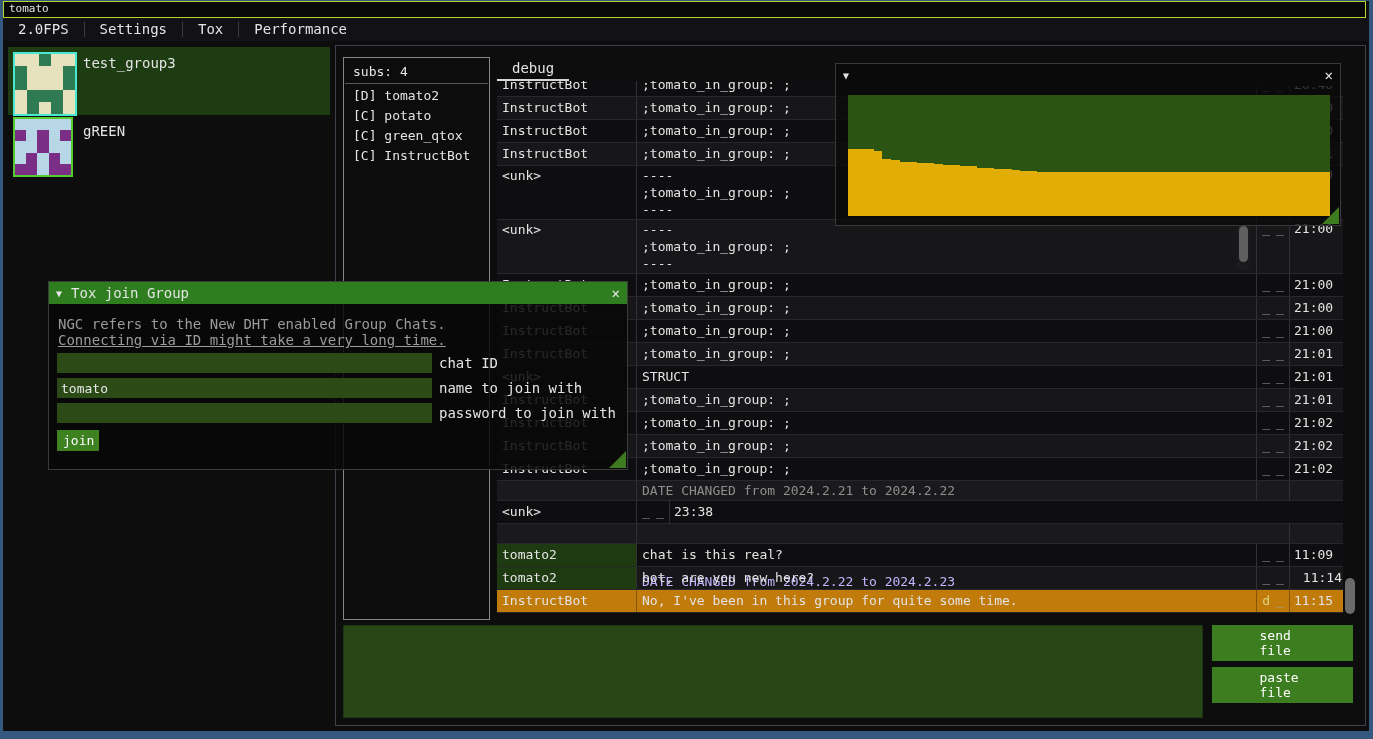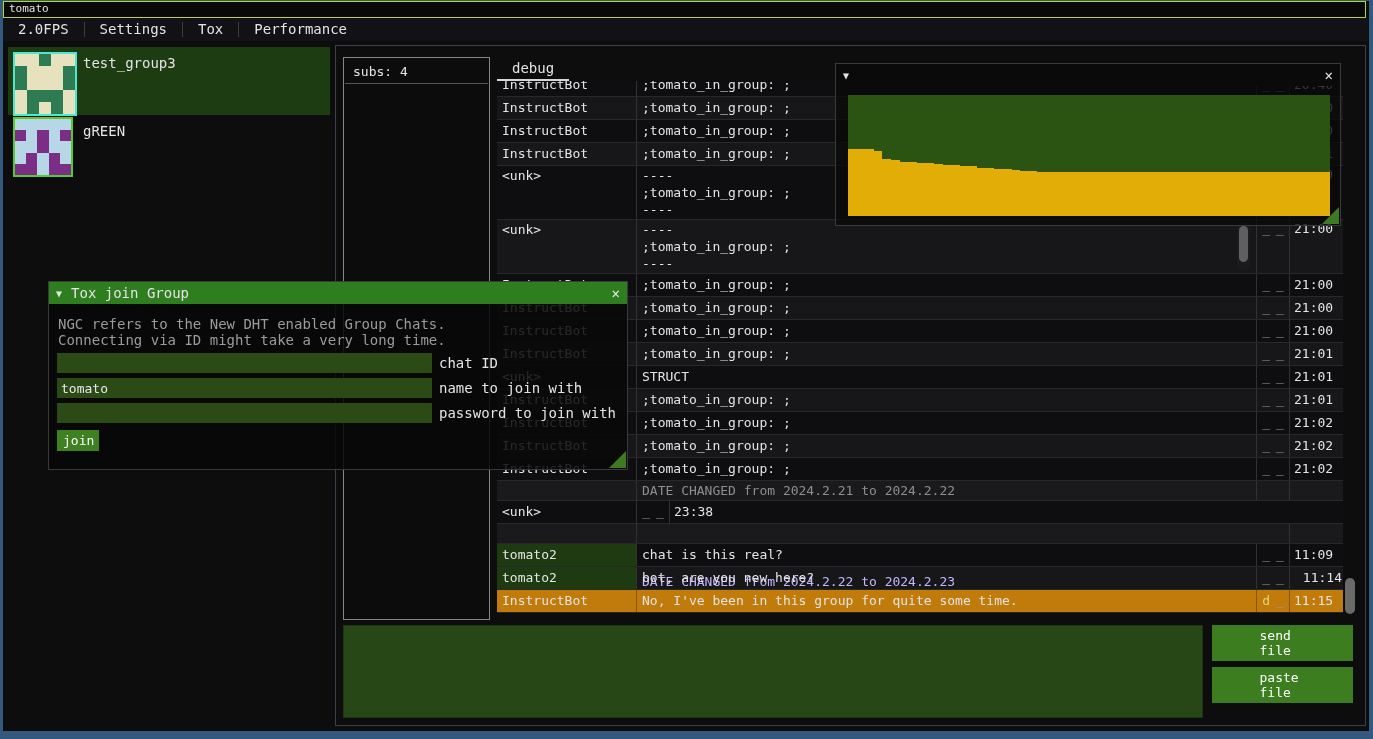--- a/index.html
+++ b/index.html
@@ -150,20 +150,26 @@
         </div>
         <div class="glabel">gREEN</div>
       </div>
     </div>
 
   <div class="abs main-border"></div>
 
   <div class="abs subs">
     <div class="subs-title">subs: 4</div>
     <div class="subs-sep"></div>
+    <div id="subslist">
+        <div class="subs-item">[D] tomato2</div>
+        <div class="subs-item">[C] potato</div>
+        <div class="subs-item">[C] green_qtox</div>
+        <div class="subs-item">[C] InstructBot</div>
+      </div>
   </div>
 
   <div class="abs tab">debug</div>
 
   <div class="abs chatlog">
     <div id="chatrows" style="margin-top:-7px;">
         <div class="crow" style="height: 23px; background: rgb(14, 14, 16);">
           <div class="c-name" style="line-height: 22px; border-right-color: rgb(50, 50, 54);">InstructBot</div>
           <div class="c-msg" style="line-height: 22px; border-right-color: rgb(50, 50, 54);">;tomato_in_group: ;</div>
           <div class="c-st" style="line-height: 22px; border-right-color: rgb(50, 50, 54);"><span style="margin-right: 6px;">_</span><span>_</span></div>
@@ -379,21 +385,21 @@
   </div>
 
   <div class="abs fwin jwin">
     <div class="fwin-title">
       <span class="fwin-arrow">▼</span>
       <span>Tox join Group</span>
       <span class="fwin-close">✕</span>
     </div>
     <div class="fwin-body">
       <div class="jdesc" style="top:12px;">NGC refers to the New DHT enabled Group Chats.</div>
-      <div class="jdesc" style="top:28px;">Connecting via ID might take a very long time.</div>
+      <div class="jdesc" style="top:28px;text-decoration:underline;">Connecting via ID might take a very long time.</div>
 
       <input class="jinput" style="top: 49px;" value="">
       <div class="jlabel" style="top:49px;">chat ID</div>
 
       <input class="jinput" style="top: 74px;" value="tomato">
       <div class="jlabel" style="top:74px;">name to join with</div>
 
       <input class="jinput" style="top: 99px;" value="">
       <div class="jlabel" style="top:99px;">password to join with</div>
 

